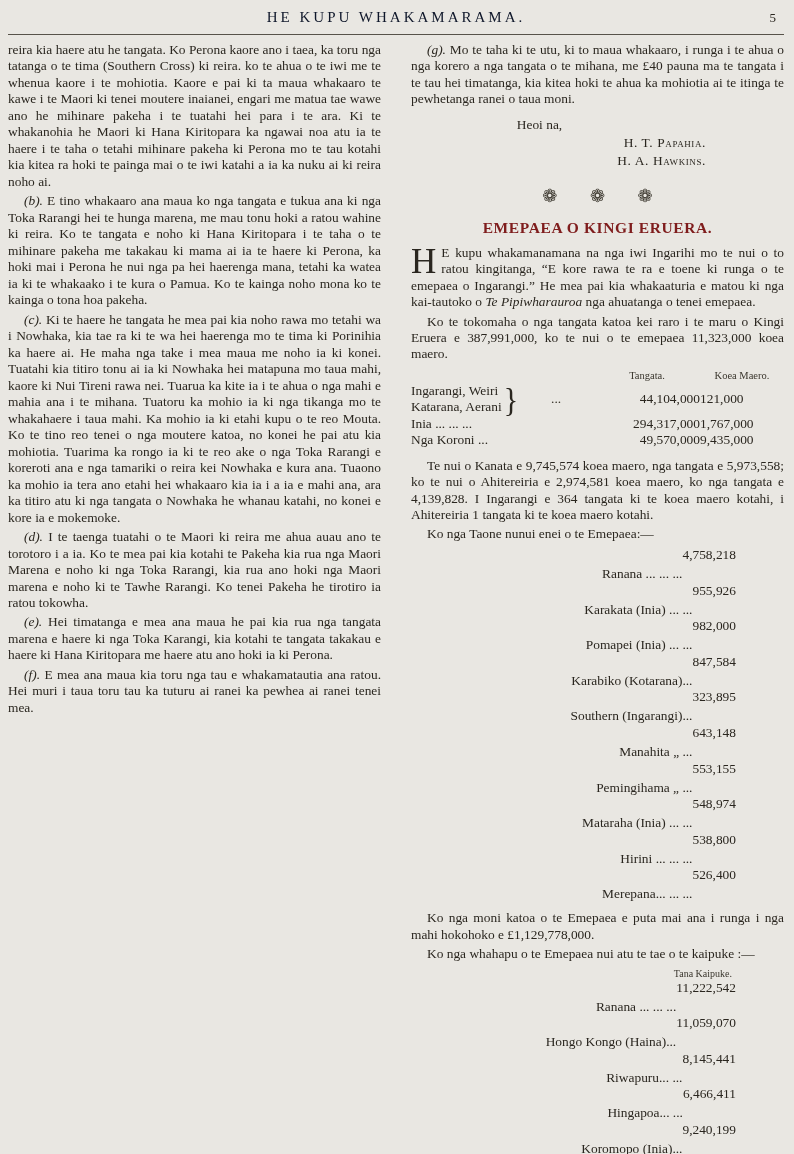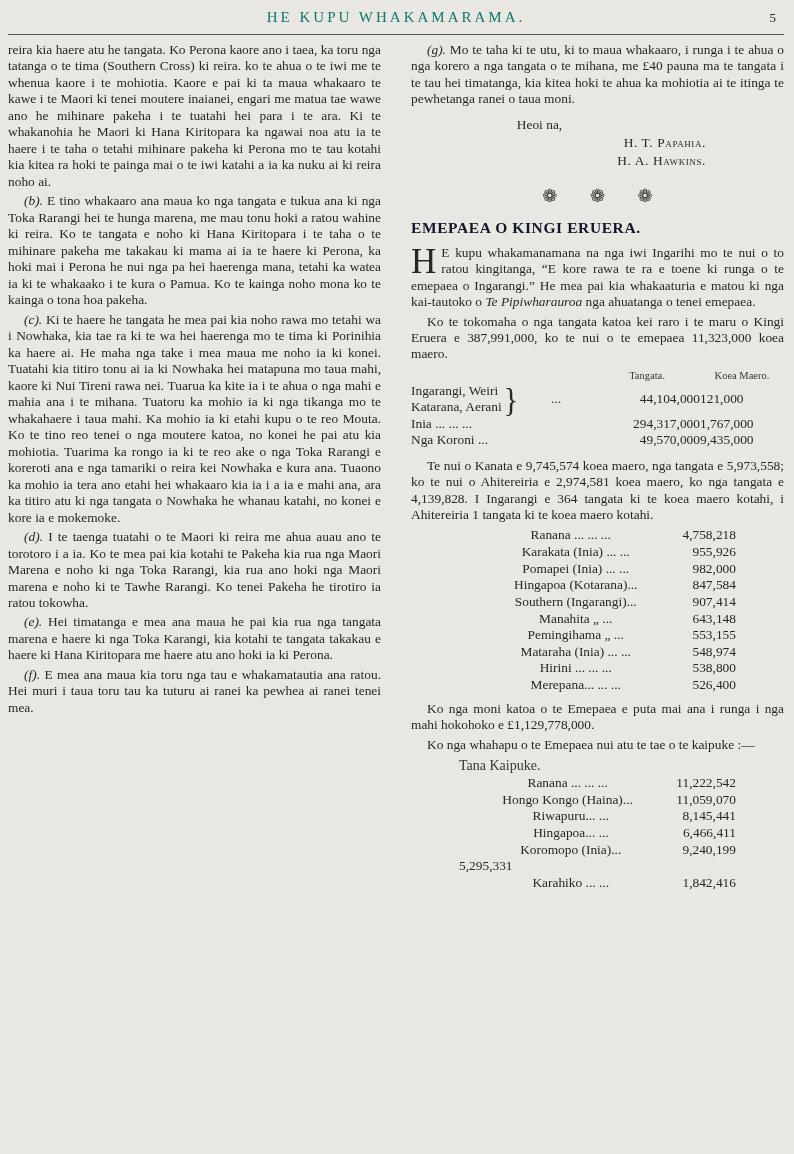--- a/index.html
+++ b/index.html
@@ -4,49 +4,49 @@
 <style>
   html,body{margin:0;padding:0;}
   body{
     width:794px;height:1154px;overflow:hidden;
     background:#e9e7e2;
     font-family:"Liberation Serif","DejaVu Serif",serif;
     color:#2a261f;
   }
   .page{box-sizing:border-box;width:794px;height:1154px;padding:8px 10px 6px 8px;}
   .masthead{position:relative;text-align:center;height:22px;}
-  .masthead .title{font-size:15px;letter-spacing:3px;color:#0f766e;}
+  .masthead .title{font-size:15px;letter-spacing:3px;color:#0f172a;}
   .masthead .pagenum{position:absolute;right:8px;top:2px;font-size:13px;}
   .rule{border:0;border-top:1px solid #57534a;margin:4px 0 7px 0;}
   .cols{display:flex;gap:30px;}
   .col{flex:1;font-size:13.4px;line-height:1.23;text-align:justify;}
   p{margin:0 0 3px 0;}
   p.indent{text-indent:16px;}
   .plabel{font-style:italic;}
   .heoi{text-align:center;margin:9px 116px 2px 0;}
   .sig{text-align:right;margin:1px 78px 0 0;font-variant:small-caps;letter-spacing:.6px;}
   .ornaments{text-align:center;margin:16px 0 10px 0;font-size:18px;color:#38342b;}
   .ornaments span{margin:0 14px;}
-  .art-heading{font-size:15.5px;font-weight:bold;letter-spacing:.6px;margin:6px 0 8px 0;color:#0f172a;}
+  .art-heading{text-align:center;font-size:15.5px;font-weight:bold;letter-spacing:.6px;margin:6px 0 8px 0;color:#7f1d1d;}
   .dropcap{float:left;font-size:35px;line-height:.82;padding:3px 5px 0 0;}
   .stats{margin:6px 0 9px 0;}
   .stats .trow{display:flex;align-items:center;}
   .stats .name{flex:1;text-align:left;}
   .stats .num1{width:106px;text-align:right;}
   .stats .num2{width:84px;text-align:left;}
   .stats .hdr{font-size:10.5px;line-height:1.3;color:#3a362d;}
   .stats .hdr .num1,.stats .hdr .num2{text-align:center;}
   .grpnames span{display:block;}
   .brace{font-size:30px;font-weight:300;line-height:.9;transform:scaleY(1.12);margin-left:2px;}
   .leader{flex:1;text-align:center;color:#3a362d;}
   .figlist{margin:4px 48px 7px 48px;}
   .figlist .frow{display:flex;line-height:1.24;}
-  .figlist .fname{flex:1;text-align:center;}
+  .figlist .fname{flex:1;text-align:right;margin-top:19px;}
   .figlist .fval{text-align:right;}
-  .col-head{font-size:14px;padding-right:4px;color:#3a362d;line-height:1.3;}
+  .col-head{font-size:10px;text-align:right;padding-right:4px;color:#3a362d;line-height:1.3;}
 </style>
 </head>
 <body>
 
 <div class="page">
 
   <div class="masthead">
     <span class="title">HE KUPU WHAKAMARAMA.</span>
     <span class="pagenum">5</span>
   </div>
@@ -107,41 +107,42 @@
         </div>
         <div class="trow">
           <span class="name">Nga Koroni ...</span>
           <span class="num1">49,570,000</span>
           <span class="num2">9,435,000</span>
         </div>
       </div>
 
       <p class="indent">Te nui o Kanata e 9,745,574 koea maero, nga tangata e 5,973,558; ko te nui o Ahitereiria e 2,974,581 koea maero, ko nga tangata e 4,139,828. I Ingarangi e 364 tangata ki te koea maero kotahi, i Ahitereiria 1 tangata ki te koea maero kotahi.</p>
 
+      <p class="indent">Ko nga Taone nunui enei o te Emepaea:—</p>
 
       <div class="figlist">
         <div class="frow">
             <span class="fname">Ranana ... ... ...</span>
             <span class="fval">4,758,218</span>
           </div>
         <div class="frow">
             <span class="fname">Karakata (Inia) ... ...</span>
             <span class="fval">955,926</span>
           </div>
         <div class="frow">
             <span class="fname">Pomapei (Inia) ... ...</span>
             <span class="fval">982,000</span>
           </div>
         <div class="frow">
-            <span class="fname">Hingapoa (Kotarana)...</span>
+            <span class="fname">Karabiko (Kotarana)...</span>
             <span class="fval">847,584</span>
           </div>
         <div class="frow">
             <span class="fname">Southern (Ingarangi)...</span>
-            <span class="fval">907,414</span>
+            <span class="fval">323,895</span>
           </div>
         <div class="frow">
             <span class="fname">Manahita „ ...</span>
             <span class="fval">643,148</span>
           </div>
         <div class="frow">
             <span class="fname">Pemingihama „ ...</span>
             <span class="fval">553,155</span>
           </div>
         <div class="frow">

